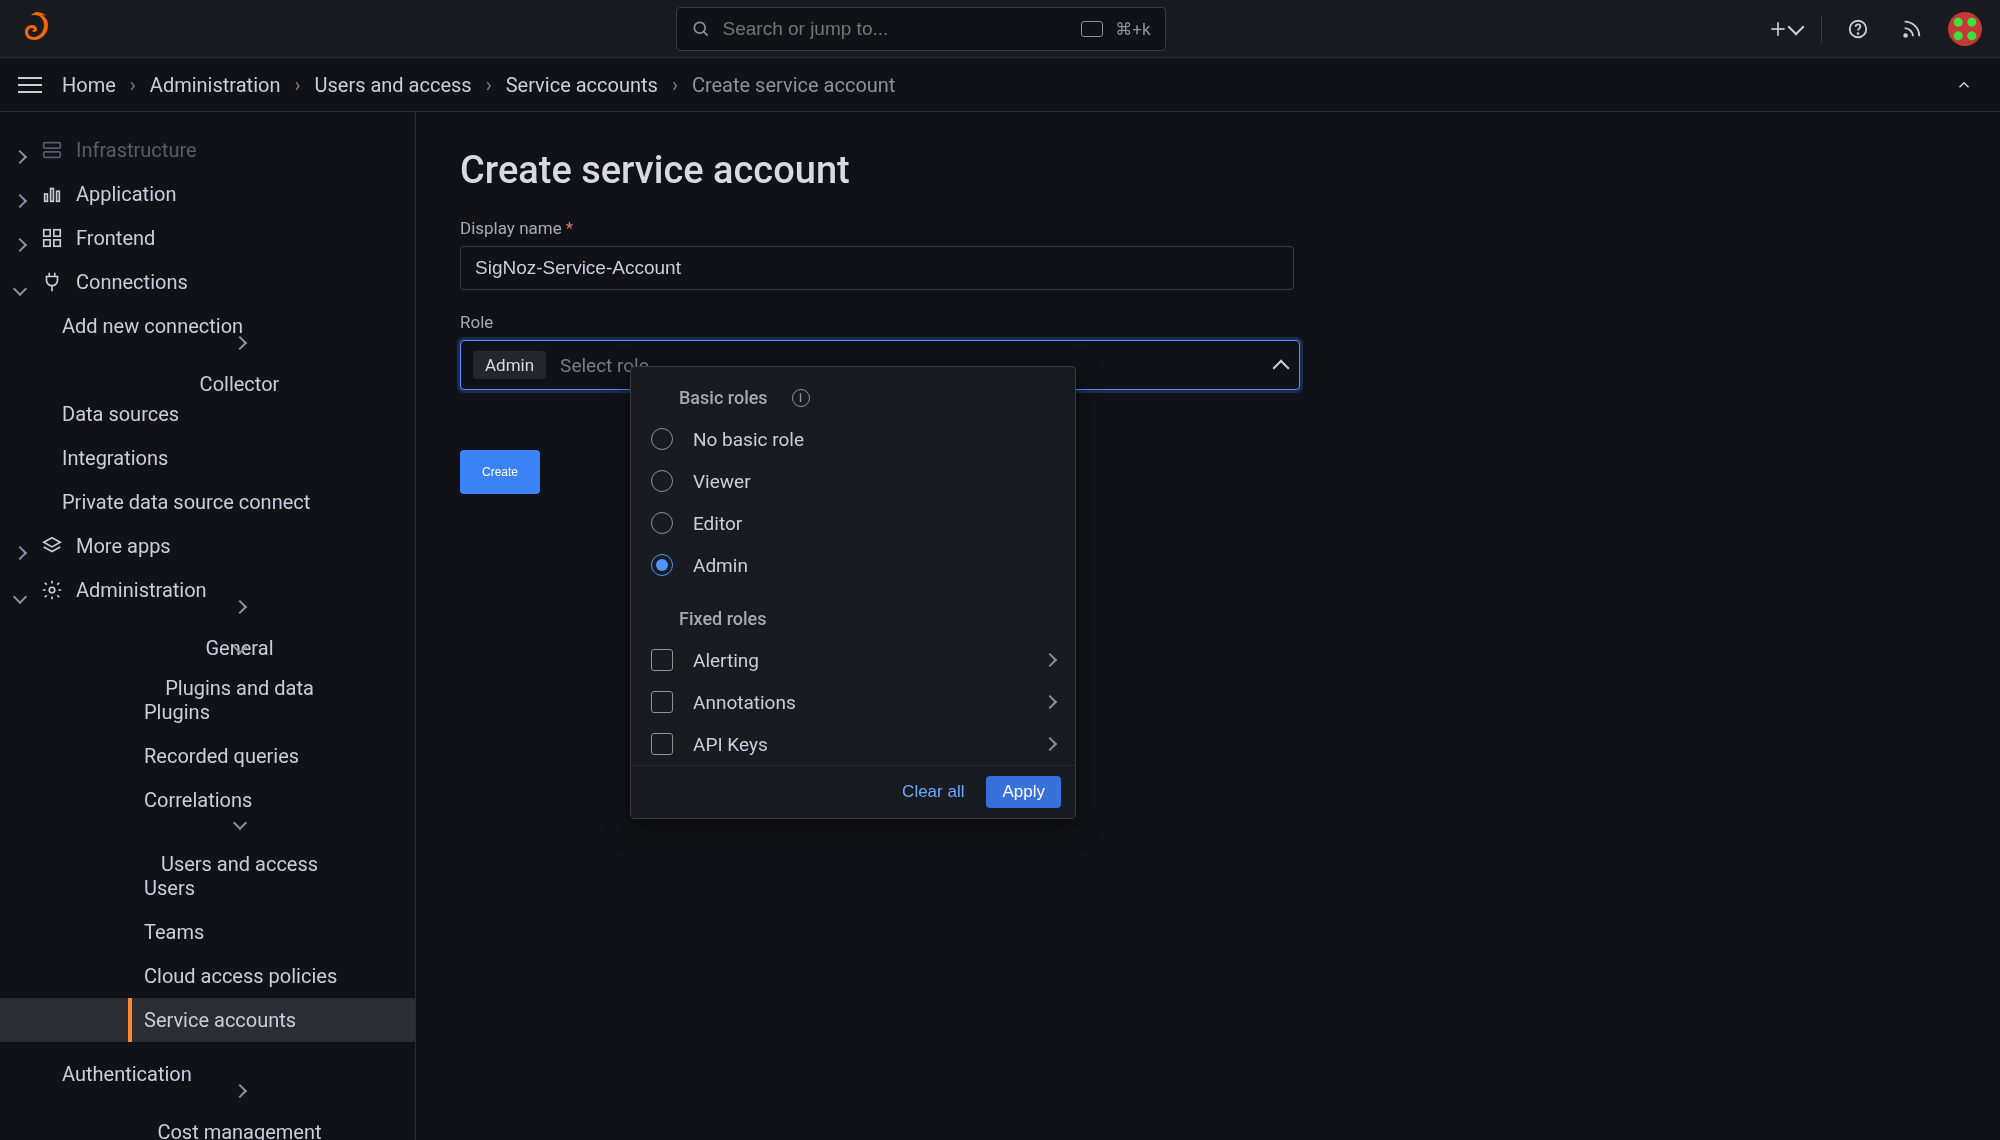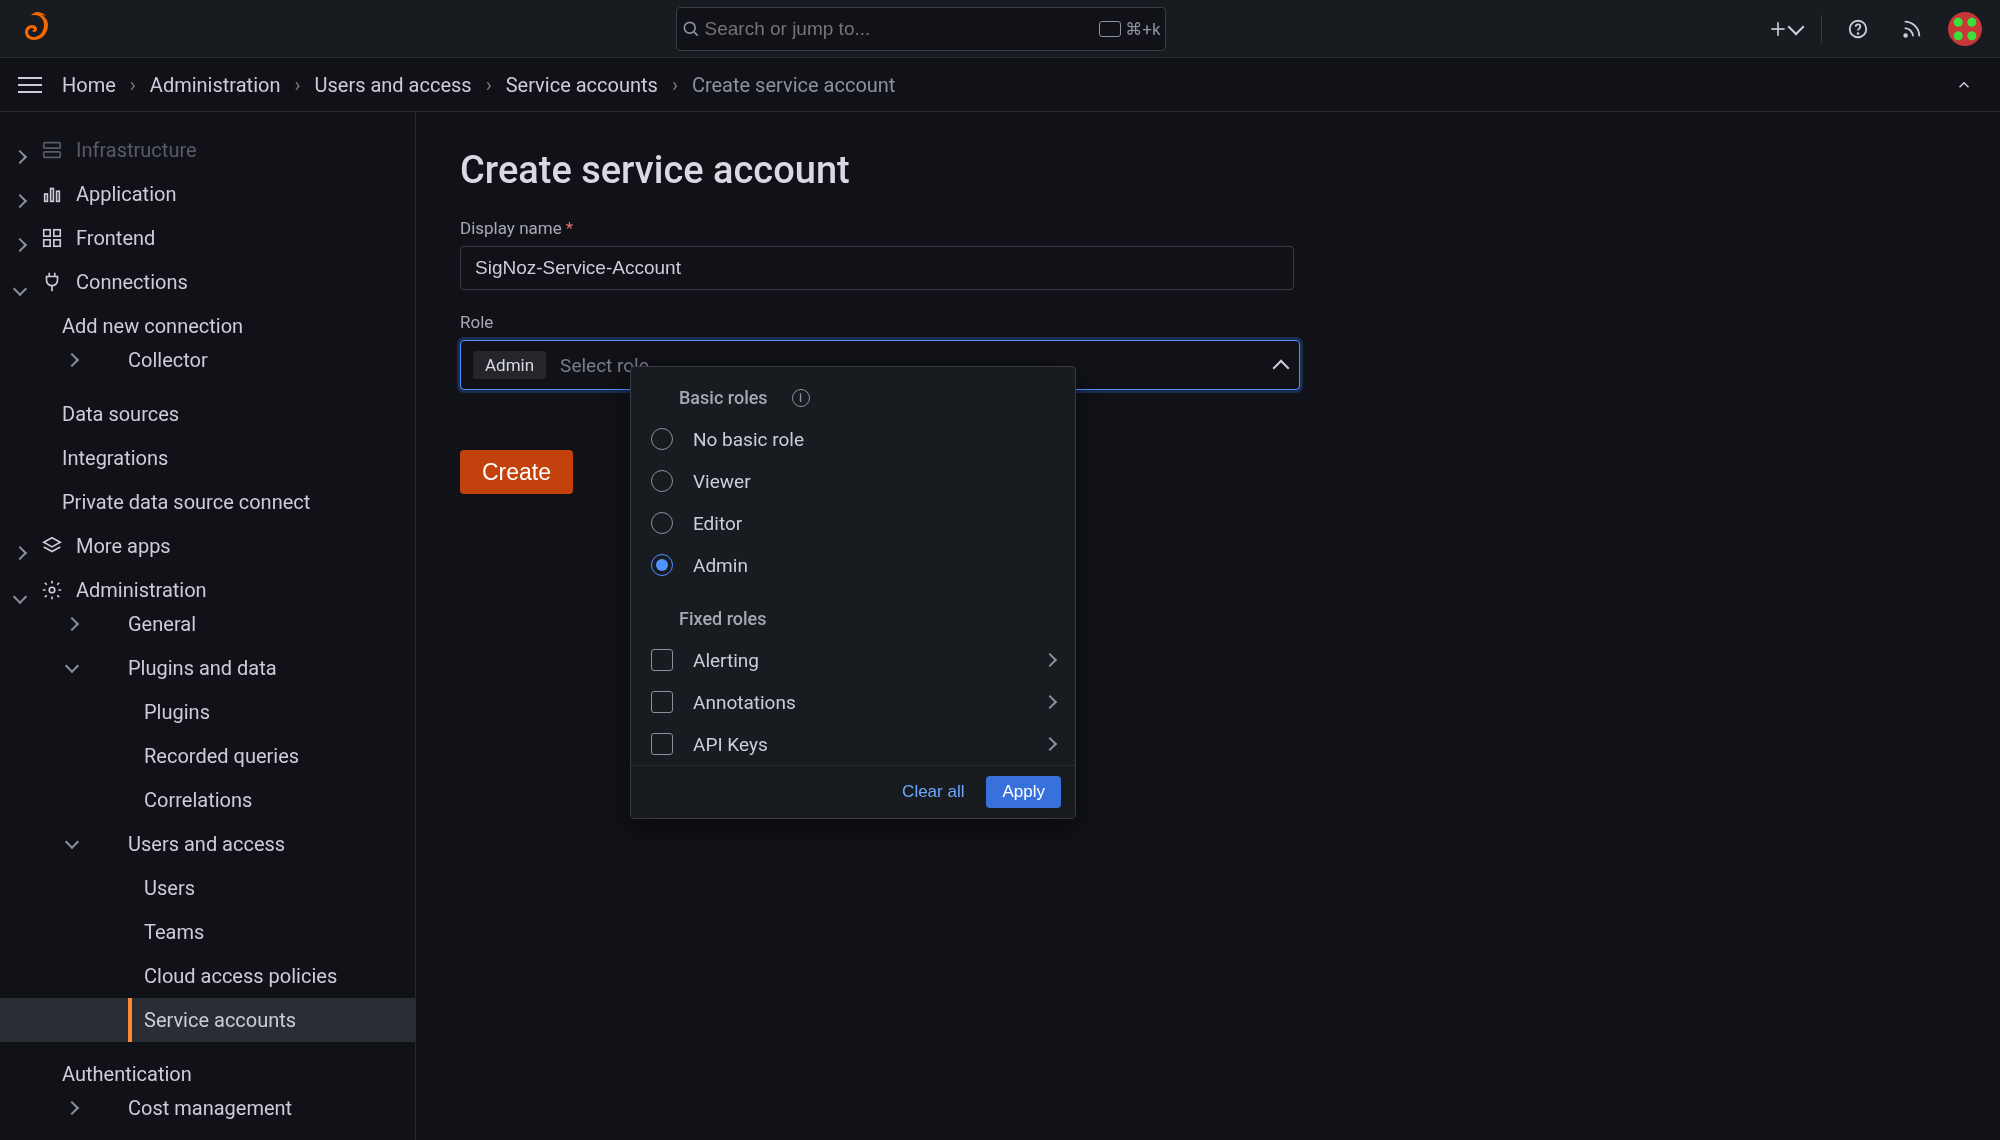--- a/index.html
+++ b/index.html
@@ -29,23 +29,23 @@
   .topbar-spacer { flex: 1; }
 
   .search-box {
     display: flex;
     align-items: center;
     width: 490px;
     height: 44px;
     background: #111217;
     border: 1px solid #393a46;
     border-radius: 4px;
-    padding: 0 4px;
+    padding: 0 14px;
     color: #8e8fa0;
-    gap: 4px;
+    gap: 12px;
   }
   .search-box input {
     flex: 1;
     background: transparent;
     border: none;
     outline: none;
     color: #ccccdc;
     font-size: 19px;
   }
   .kbd-icon { width: 22px; height: 16px; border: 1.5px solid #8e8fa0; border-radius: 3px; }
@@ -151,21 +151,21 @@
     border-bottom: 2px solid #8e8fa0;
     flex-shrink: 0;
   }
   .chev.right { transform: rotate(-45deg); }
   .chev.down  { transform: rotate(45deg); margin-top: -4px; }
   .nav-icon {
     width: 24px; height: 24px; flex-shrink: 0;
     display: flex; align-items: center; justify-content: center;
   }
   .pad-0 { padding-left: 12px; align-items: flex-end; }
-  .pad-1 { padding-left: 64px; }
+  .pad-1 { padding-left: 64px; flex-direction: column; }
   .pad-2 { padding-left: 62px; align-items: flex-end; }
   .pad-3 { padding-left: 144px; }
   .nav-item.pad-1 .arrow-slot,
   .nav-item.pad-0 .arrow-slot { width: 16px; display: flex; justify-content: center; }
   .arrow-slot { width: 16px; display: flex; justify-content: center; flex-shrink:0; }
 
   
   .main {
     flex: 1;
     padding: 36px 0 0 44px;
@@ -225,27 +225,27 @@
   .role-select .chev-up {
     width: 12px; height: 12px;
     border-right: 2px solid #ccccdc;
     border-bottom: 2px solid #ccccdc;
     transform: rotate(-135deg);
     margin-top: 6px;
   }
 
   .create-btn {
     margin-top: 60px;
-    background: #c2410c;
+    background: #3b82f6;
     color: #fff;
     border: none;
     height: 44px;
     padding: 0 22px;
     border-radius: 4px;
-    font-size: 23px;
+    font-size: 12px;
     cursor: pointer;
   }
 
   
   .dropdown {
     position: absolute;
     top: 54px;
     left: 170px;
     width: 446px;
     background: #181b1f;

